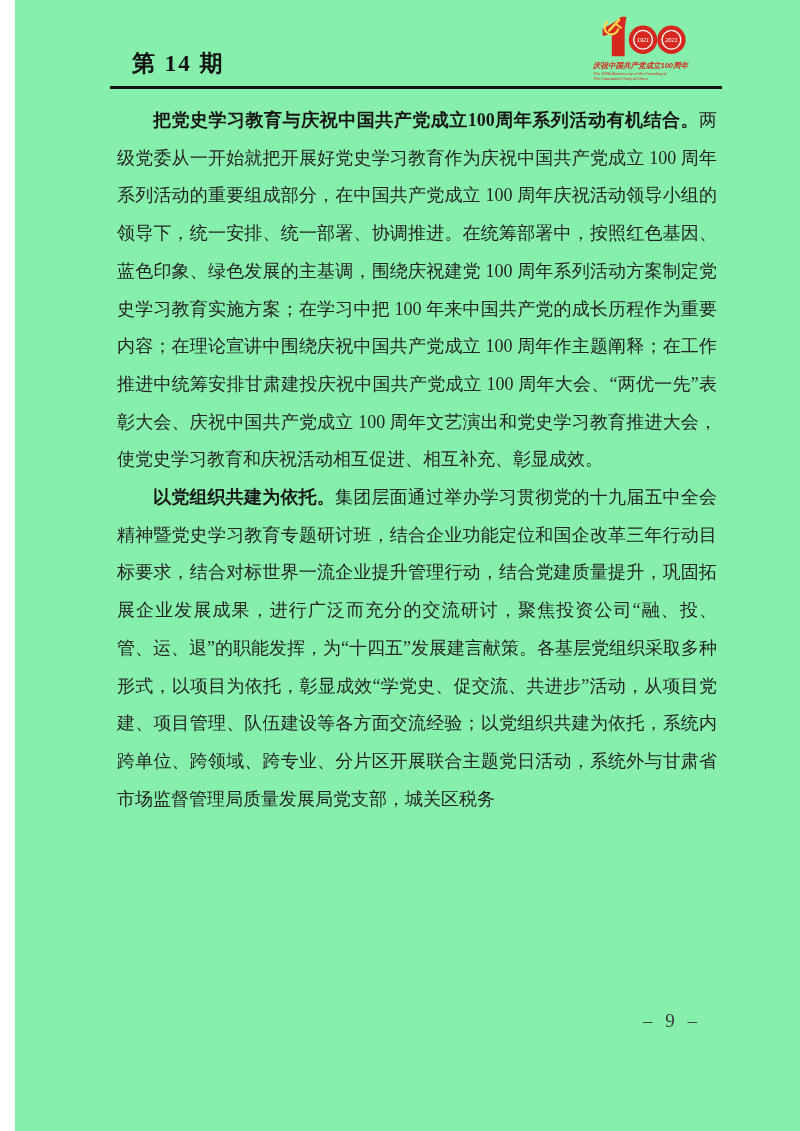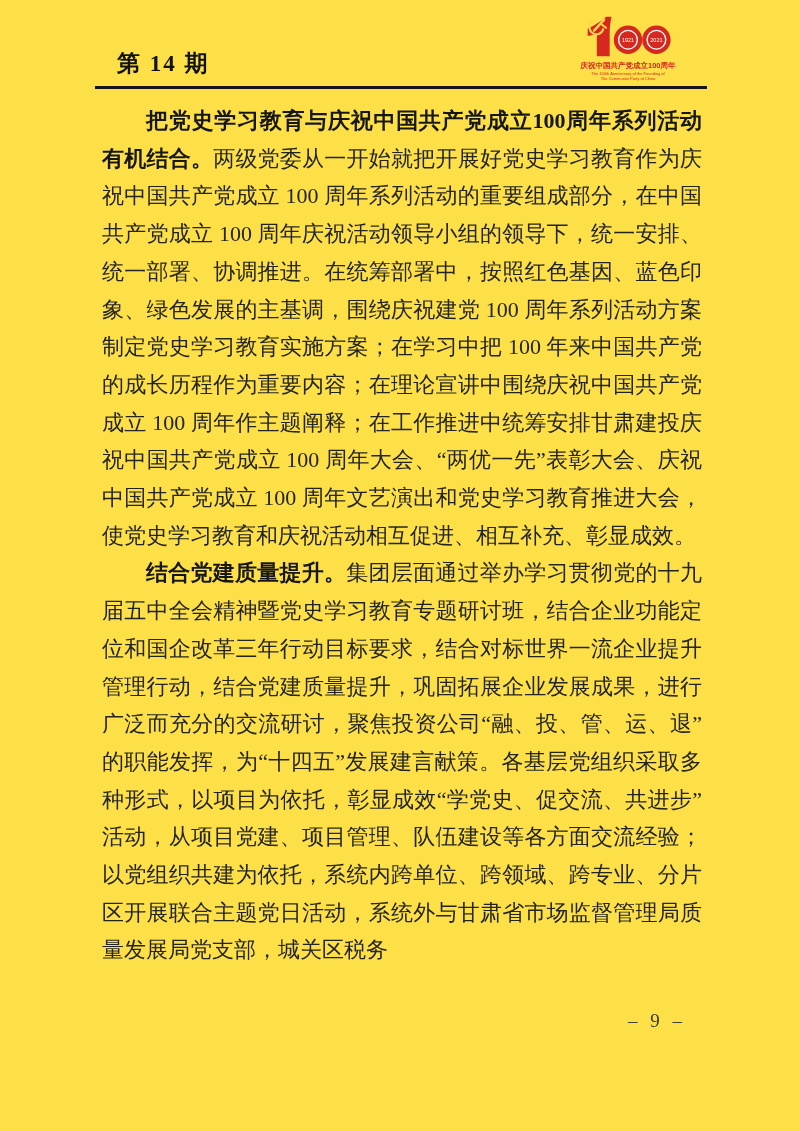--- a/index.html
+++ b/index.html
@@ -5,21 +5,22 @@
   html, body { margin: 0; padding: 0; }
   body {
     width: 800px; height: 1131px;
     background: #ffffff;
     font-family: "Liberation Serif", "DejaVu Serif", serif;
     position: relative;
     overflow: hidden;
   }
   .page {
     position: absolute; inset: 0;
-    background: #fde047;
+    background: #86efac;
+    margin-left: 15px;
   }
   
   .issue-label {
     position: absolute;
     left: 117px; top: 48px;
     font-size: 23px;
     font-weight: 700;
     color: #111111;
     letter-spacing: 2px;
     white-space: nowrap;
@@ -28,22 +29,22 @@
     position: absolute;
     left: 95px; top: 86px;
     width: 612px; height: 3px;
     background: #141414;
   }
   
   .logo {
     position: absolute;
     left: 578px; top: 14px;
     width: 100px;
-    text-align: center;
     line-height: 1;
+    font-style: italic;
   }
   .logo svg { display: block; margin: 0 auto; }
   .logo-cn {
     margin-top: 2px;
     font-size: 7.5px;
     font-weight: 700;
     color: #d6281e;
     white-space: nowrap;
     font-family: "Liberation Sans", "DejaVu Sans", sans-serif;
   }
@@ -53,21 +54,21 @@
     line-height: 1.3;
     color: #d6281e;
     font-family: "Liberation Sans", "DejaVu Sans", sans-serif;
     white-space: nowrap;
   }
   
   .content {
     position: absolute;
     left: 102px; top: 102px;
     width: 600px;
-    font-size: 22px;
+    font-size: 18px;
     line-height: 37.7px;
     color: #242424;
     text-align: justify;
   }
   .content p {
     margin: 0;
     text-indent: 2em;
   }
   .content .lead {
     font-weight: 700;
@@ -111,18 +112,18 @@
     <div class="logo-en">
       <div>The 100th Anniversary of the Founding of</div>
       <div>The Communist Party of China</div>
     </div>
   </div>
 
   <div class="header-rule"></div>
 
   <div class="content">
     <p><span class="lead">把党史学习教育与庆祝中国共产党成立100周年系列活动有机结合。</span><span>两级党委从一开始就把开展好党史学习教育作为庆祝中国共产党成立 100 周年系列活动的重要组成部分，在中国共产党成立 100 周年庆祝活动领导小组的领导下，统一安排、统一部署、协调推进。在统筹部署中，按照红色基因、蓝色印象、绿色发展的主基调，围绕庆祝建党 100 周年系列活动方案制定党史学习教育实施方案；在学习中把 100 年来中国共产党的成长历程作为重要内容；在理论宣讲中围绕庆祝中国共产党成立 100 周年作主题阐释；在工作推进中统筹安排甘肃建投庆祝中国共产党成立 100 周年大会、“两优一先”表彰大会、庆祝中国共产党成立 100 周年文艺演出和党史学习教育推进大会，使党史学习教育和庆祝活动相互促进、相互补充、彰显成效。</span></p>
-    <p><span class="lead">结合党建质量提升。</span><span>集团层面通过举办学习贯彻党的十九届五中全会精神暨党史学习教育专题研讨班，结合企业功能定位和国企改革三年行动目标要求，结合对标世界一流企业提升管理行动，结合党建质量提升，巩固拓展企业发展成果，进行广泛而充分的交流研讨，聚焦投资公司“融、投、管、运、退”的职能发挥，为“十四五”发展建言献策。各基层党组织采取多种形式，以项目为依托，彰显成效“学党史、促交流、共进步”活动，从项目党建、项目管理、队伍建设等各方面交流经验；以党组织共建为依托，系统内跨单位、跨领域、跨专业、分片区开展联合主题党日活动，系统外与甘肃省市场监督管理局质量发展局党支部，城关区税务</span></p>
+    <p><span class="lead">以党组织共建为依托。</span><span>集团层面通过举办学习贯彻党的十九届五中全会精神暨党史学习教育专题研讨班，结合企业功能定位和国企改革三年行动目标要求，结合对标世界一流企业提升管理行动，结合党建质量提升，巩固拓展企业发展成果，进行广泛而充分的交流研讨，聚焦投资公司“融、投、管、运、退”的职能发挥，为“十四五”发展建言献策。各基层党组织采取多种形式，以项目为依托，彰显成效“学党史、促交流、共进步”活动，从项目党建、项目管理、队伍建设等各方面交流经验；以党组织共建为依托，系统内跨单位、跨领域、跨专业、分片区开展联合主题党日活动，系统外与甘肃省市场监督管理局质量发展局党支部，城关区税务</span></p>
   </div>
 
   <div class="page-number">– 9 –</div>
 
 </div>
 
 </body></html>

